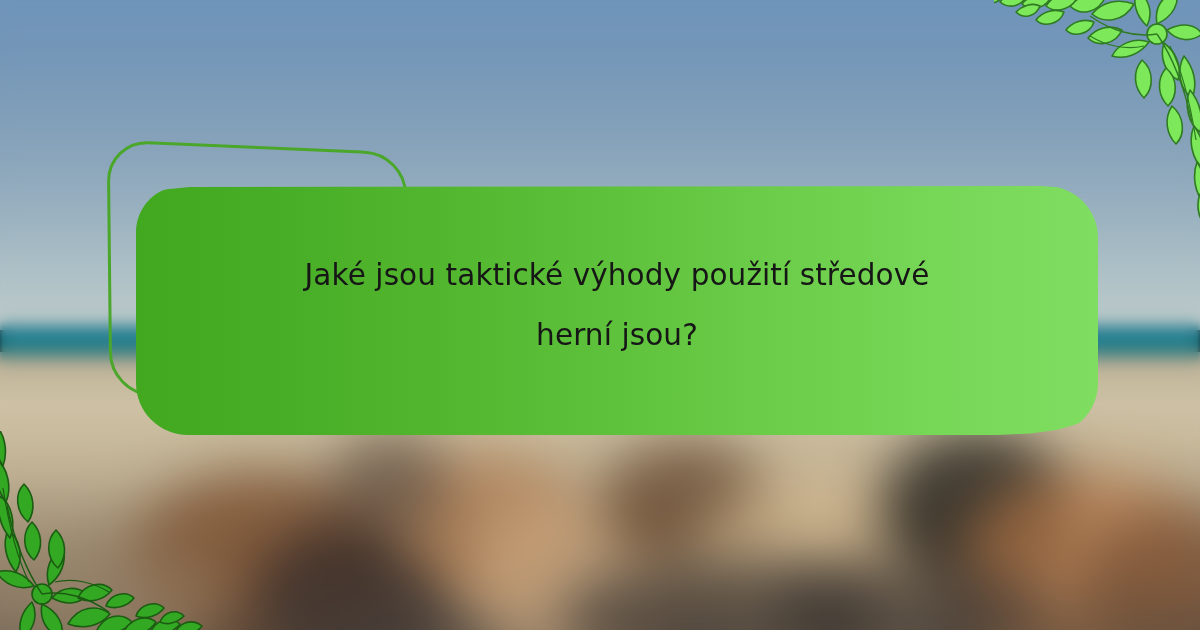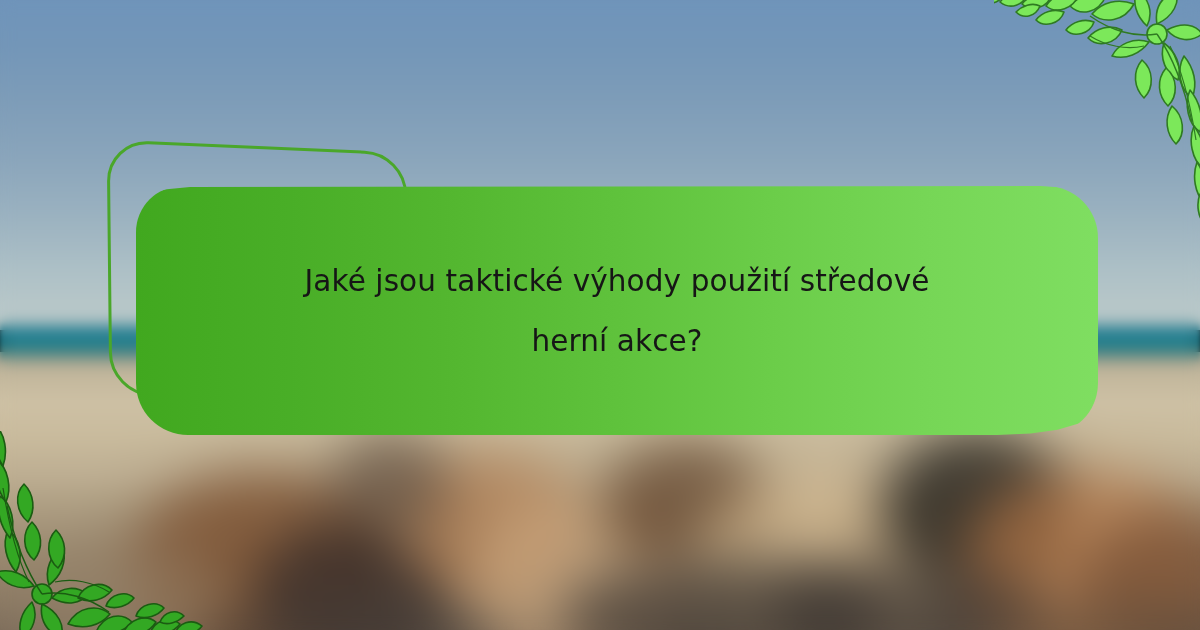--- a/index.html
+++ b/index.html
@@ -112,21 +112,21 @@
       0% 5.5%,
       1.4% 3.0%, 3.2% 1.3%, 5.6% 0.4%,
       94.0% 0.0%, 96.5% 0.6%, 98.4% 2.4%, 99.6% 5.4%, 100% 9.5%,
       100% 88.5%, 99.4% 92.2%, 98.0% 95.4%, 95.8% 97.9%, 93.0% 99.4%, 89.5% 100%,
       4.2% 100%, 2.2% 99.0%, 0.8% 97.2%, 0% 94.5%
     );
   }
 
   .bubble-text {
     position:absolute;
-    left:136px; top:186px;
+    left:136px; top:180px;
     width:962px; height:249px;
     display:flex;
     flex-direction:column;
     align-items:center;
     justify-content:center;
     padding:0 70px;
   }
 
   .bubble-text .line {
     width:100%;
@@ -245,16 +245,16 @@
       <path d="M37 151 C25 127 17 95 11 57" fill="none" stroke-width="1.2"></path>
     </g>
   </svg>
 
   <div class="bubble-outline"></div>
 
   <div class="bubble-card"></div>
 
   <div class="bubble-text">
     <div class="line">Jaké jsou taktické výhody použití středové</div>
-    <div class="line">herní akce?</div>
+    <div class="line">herní jsou?</div>
   </div>
 
 </div>
 
 </body></html>

